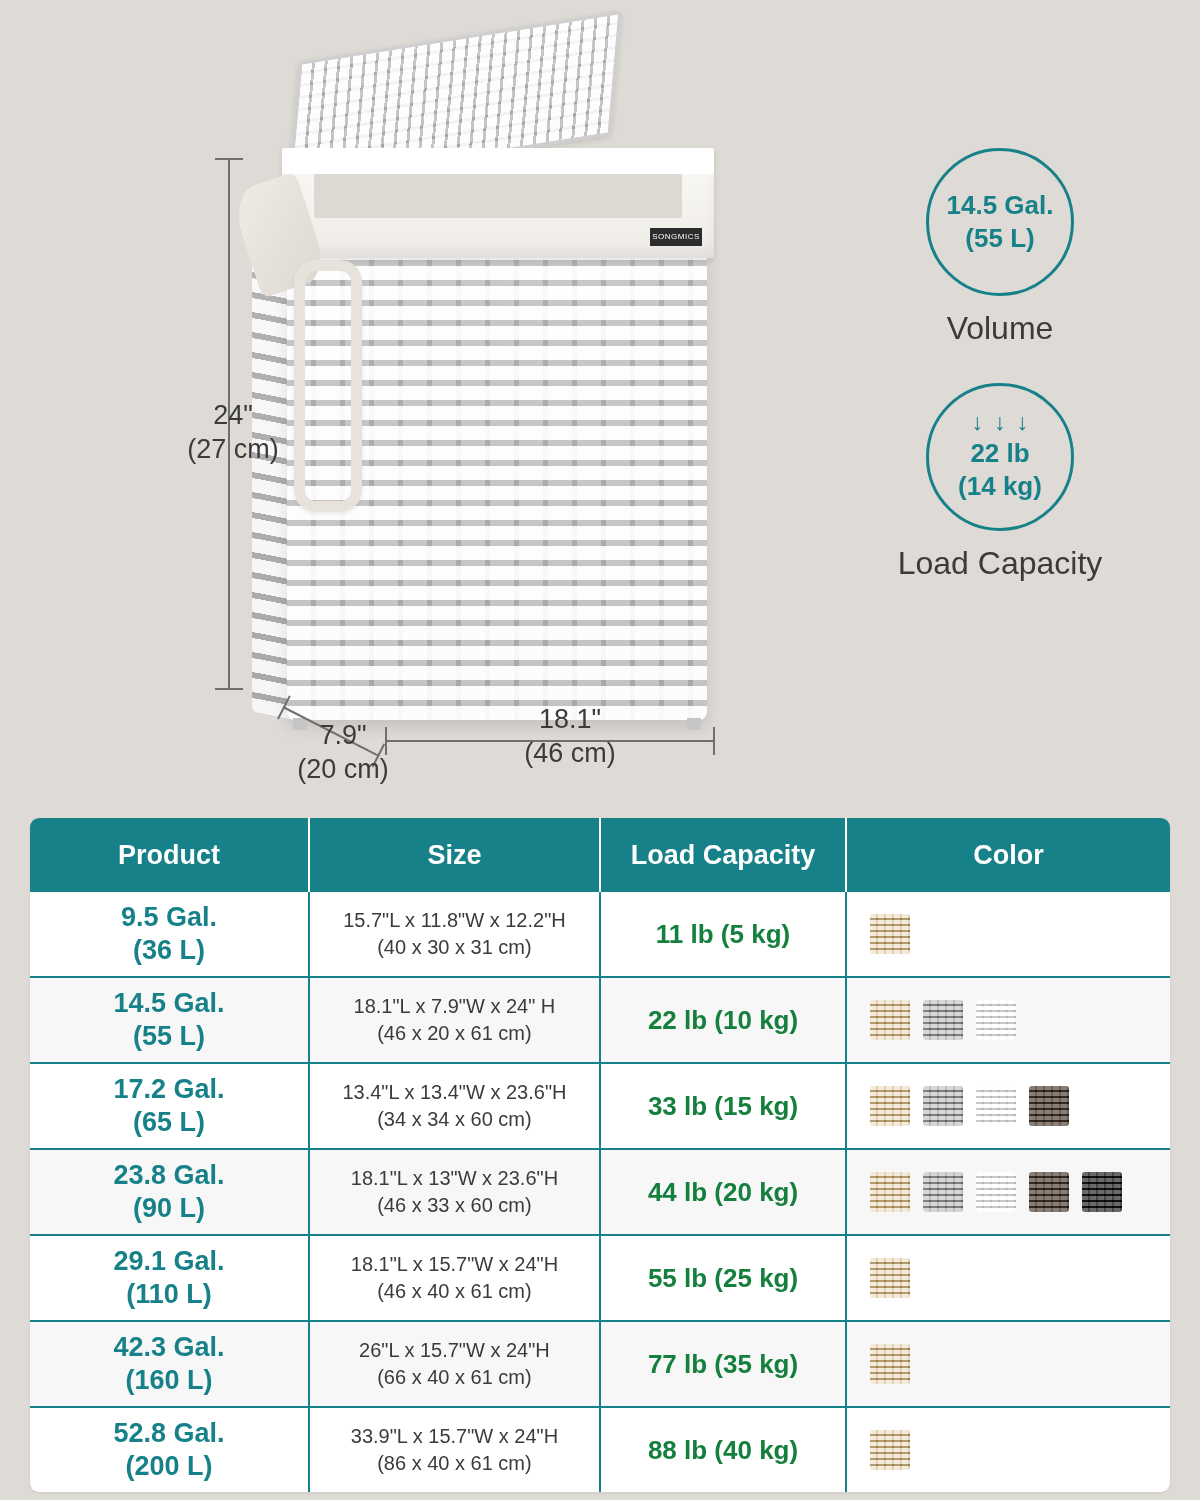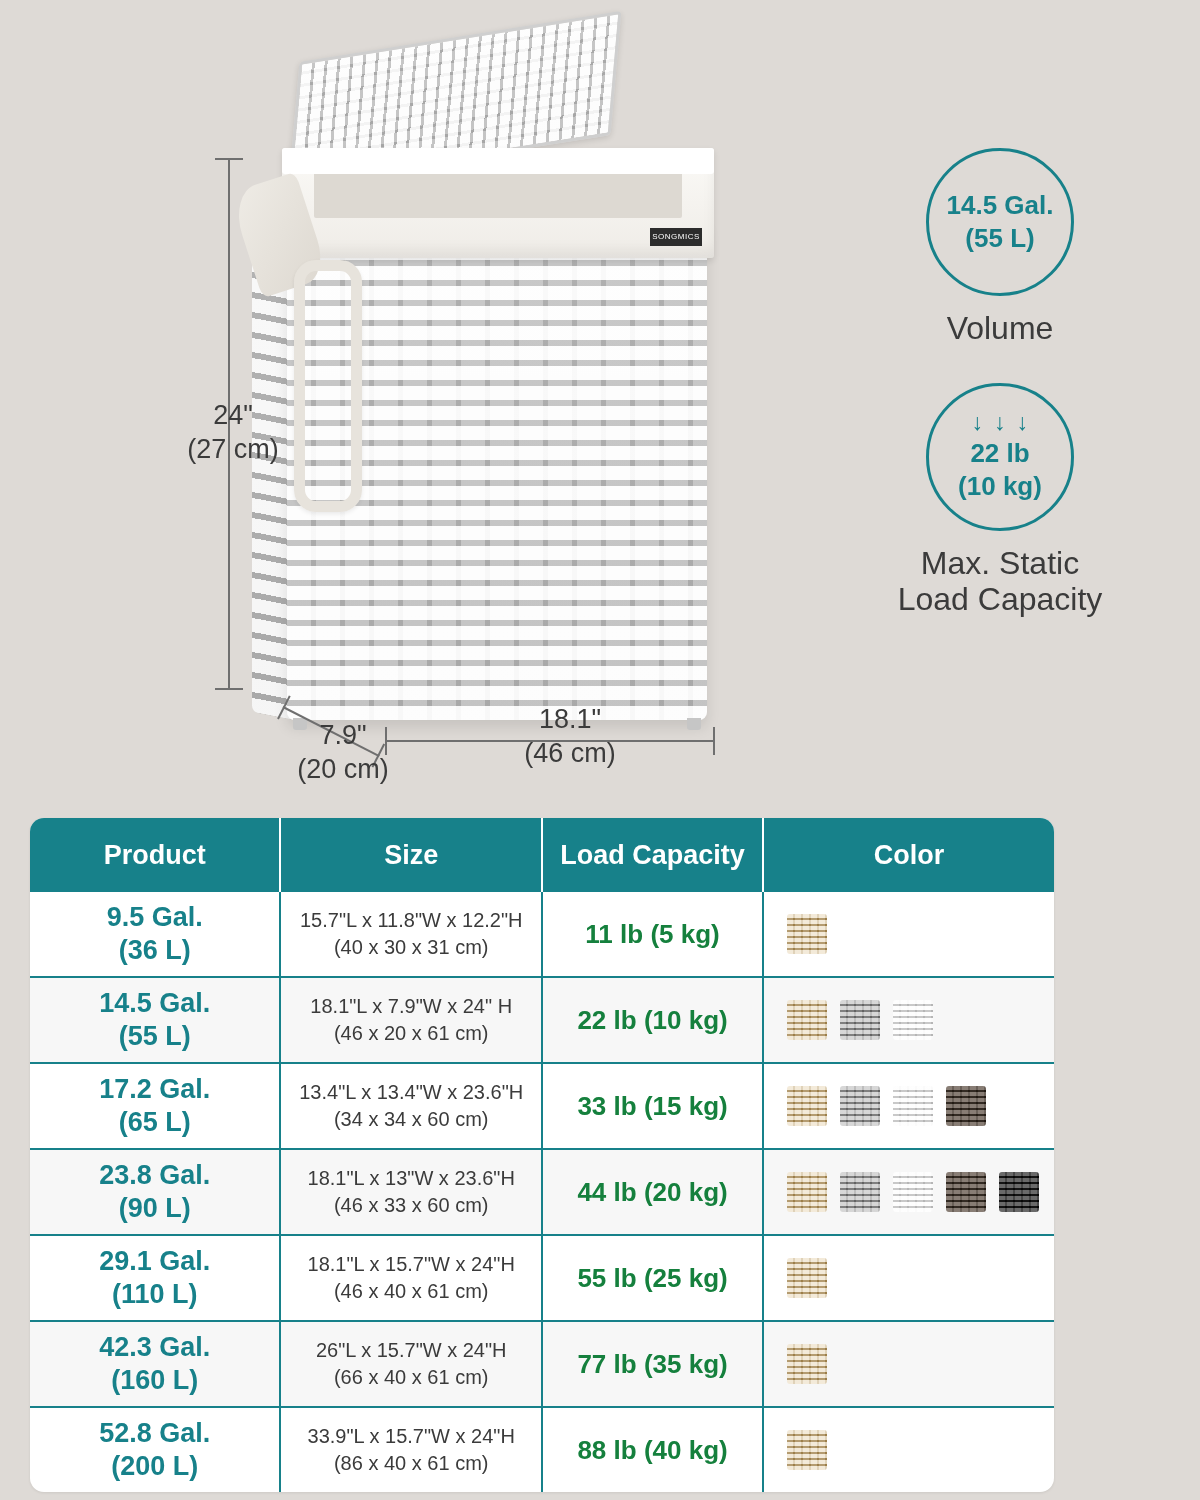--- a/index.html
+++ b/index.html
@@ -271,23 +271,23 @@
     line-height: 22px;
     margin-bottom: 4px;
     padding-left: 11px;
   }
 
   
   .table-wrap {
     position: absolute;
     left: 30px;
     top: 818px;
-    width: 1024px;
+    width: 1140px;
     background: #ffffff;
-    border-radius: 14px;
+    border-radius: 9px;
     overflow: hidden;
     box-shadow: 0 1px 3px rgba(0,0,0,.08);
   }
   table {
     border-collapse: collapse;
     width: 100%;
     table-layout: fixed;
   }
   thead th {
     background: #17818a;
@@ -414,25 +414,24 @@
       </div>
     </div>
     <div class="badge-caption">Volume</div>
   </div>
 
   <div class="badge-group" style="left:867px; top:383px; width:266px;">
     <div style="display:flex; justify-content:center;">
       <div class="badge-circle">
         <div class="arrows">↓↓↓</div>
         <div>22 lb</div>
-        <div>(10 kg)</div>
+        <div>(14 kg)</div>
       </div>
     </div>
     <div class="badge-caption">
-      <div>Max. Static</div>
       <div>Load Capacity</div>
     </div>
   </div>
 </div>
 
 <div class="table-wrap">
   <table>
     <thead>
       <tr>
         <th style="width:24.5%">Product</th>

